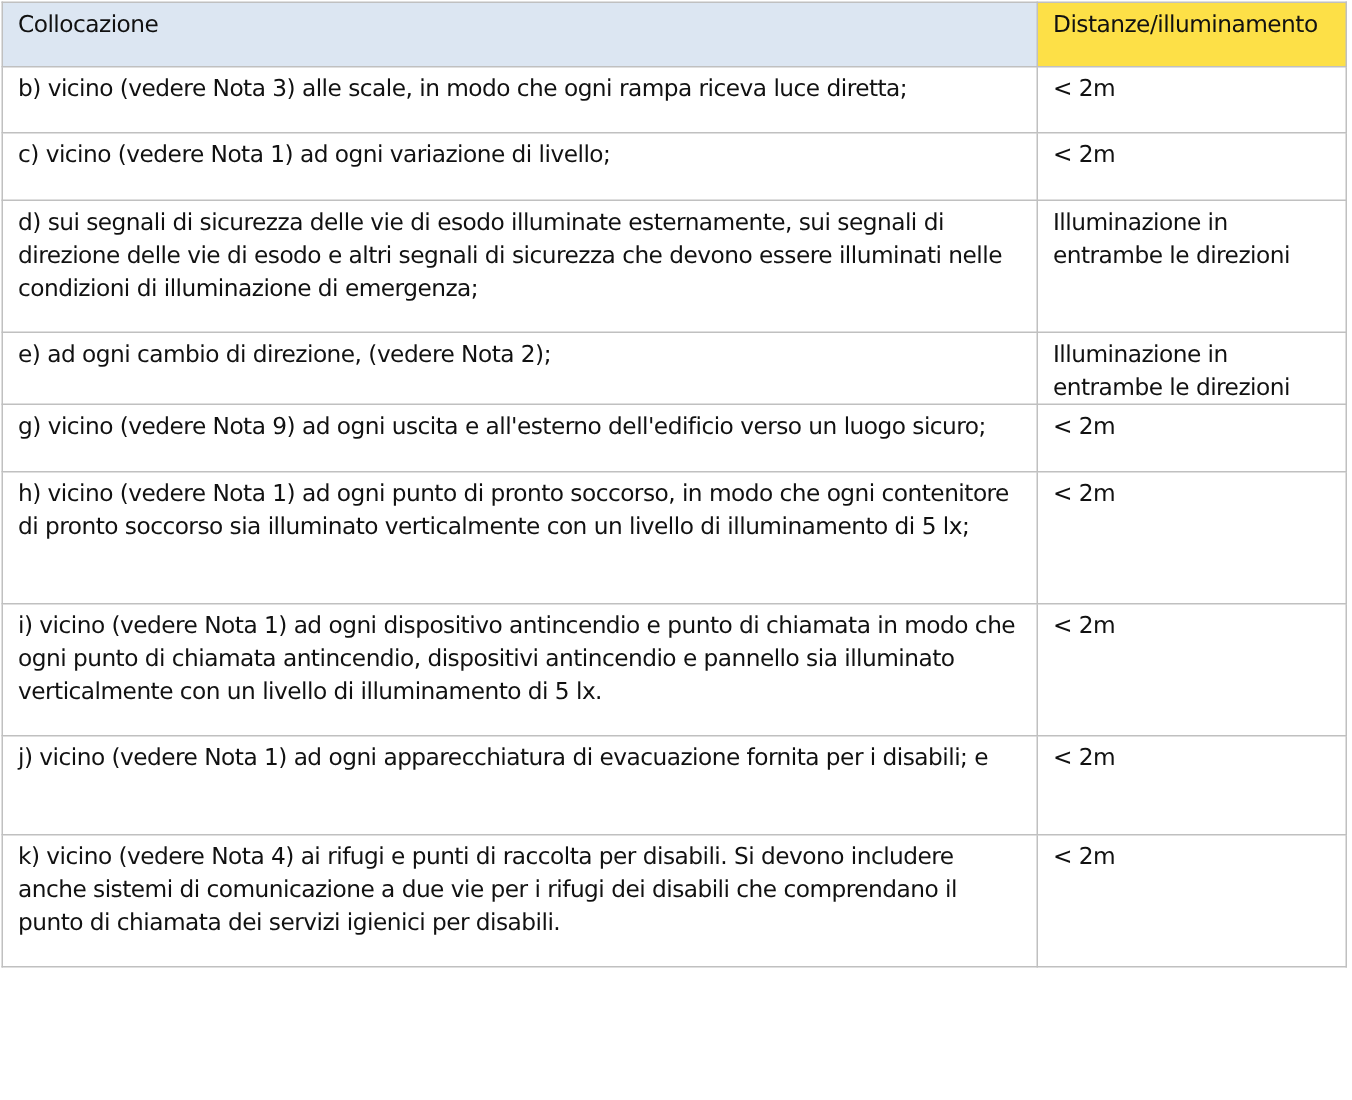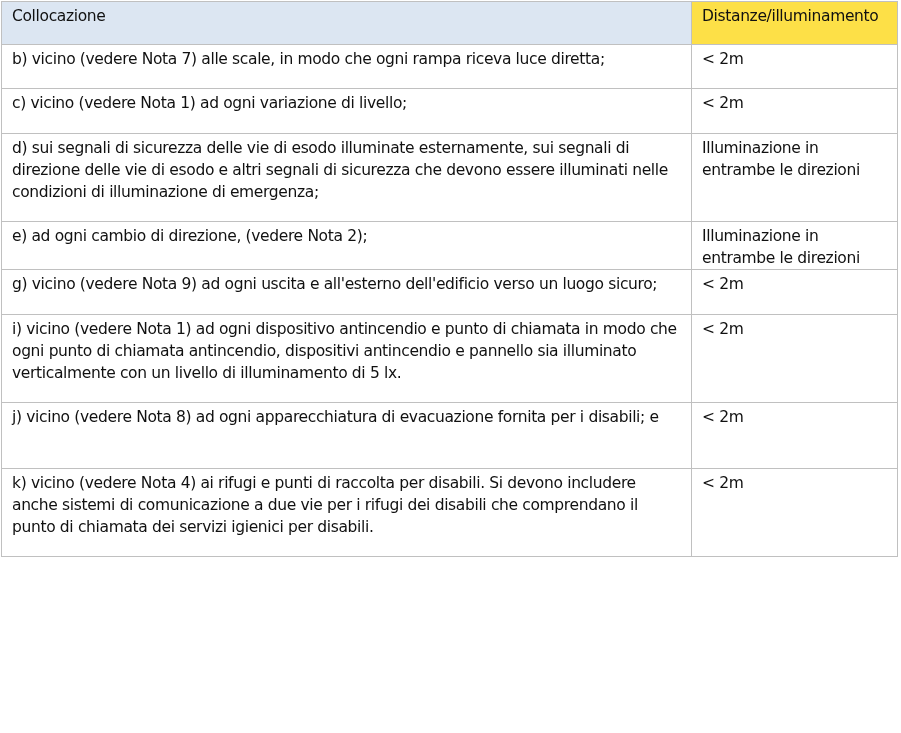--- a/index.html
+++ b/index.html
@@ -33,45 +33,49 @@
   <colgroup>
     <col class="col1">
     <col class="col2">
   </colgroup>
   <tbody id="tbody">
     <tr class="hdr" style="height:43px">
       <td style="background: rgb(220, 230, 242);">Collocazione</td>
       <td style="background: #fde047;">Distanze/illuminamento</td>
     </tr>
     <tr style="height: 44px;">
-        <td>b) vicino (vedere Nota 7) alle scale, in modo che ogni rampa riceva luce diretta;</td>
+        <td>b) vicino (vedere Nota 3) alle scale, in modo che ogni rampa riceva luce diretta;</td>
         <td>&lt; 2m</td>
       </tr>
     <tr style="height: 45px;">
         <td>c) vicino (vedere Nota 1) ad ogni variazione di livello;</td>
         <td>&lt; 2m</td>
       </tr>
     <tr style="height: 88px;">
         <td>d) sui segnali di sicurezza delle vie di esodo illuminate esternamente, sui segnali di direzione delle vie di esodo e altri segnali di sicurezza che devono essere illuminati nelle condizioni di illuminazione di emergenza;</td>
         <td>Illuminazione in entrambe le direzioni</td>
       </tr>
     <tr style="height: 45px;">
         <td>e) ad ogni cambio di direzione, (vedere Nota 2);</td>
         <td>Illuminazione in entrambe le direzioni</td>
       </tr>
     <tr style="height: 45px;">
         <td>g) vicino (vedere Nota 9) ad ogni uscita e all'esterno dell'edificio verso un luogo sicuro;</td>
         <td>&lt; 2m</td>
       </tr>
     <tr style="height: 88px;">
+        <td>h) vicino (vedere Nota 1) ad ogni punto di pronto soccorso, in modo che ogni contenitore di pronto soccorso sia illuminato verticalmente con un livello di illuminamento di 5 lx;</td>
+        <td>&lt; 2m</td>
+      </tr>
+    <tr style="height: 88px;">
         <td>i) vicino (vedere Nota 1) ad ogni dispositivo antincendio e punto di chiamata in modo che ogni punto di chiamata antincendio, dispositivi antincendio e pannello sia illuminato verticalmente con un livello di illuminamento di 5 lx.</td>
         <td>&lt; 2m</td>
       </tr>
     <tr style="height: 66px;">
-        <td>j) vicino (vedere Nota 8) ad ogni apparecchiatura di evacuazione fornita per i disabili; e</td>
+        <td>j) vicino (vedere Nota 1) ad ogni apparecchiatura di evacuazione fornita per i disabili; e</td>
         <td>&lt; 2m</td>
       </tr>
     <tr style="height: 88px;">
         <td>k) vicino (vedere Nota 4) ai rifugi e punti di raccolta per disabili. Si devono includere anche sistemi di comunicazione a due vie per i rifugi dei disabili che comprendano il punto di chiamata dei servizi igienici per disabili.</td>
         <td>&lt; 2m</td>
       </tr>
   </tbody>
 </table>
 
 </body></html>

